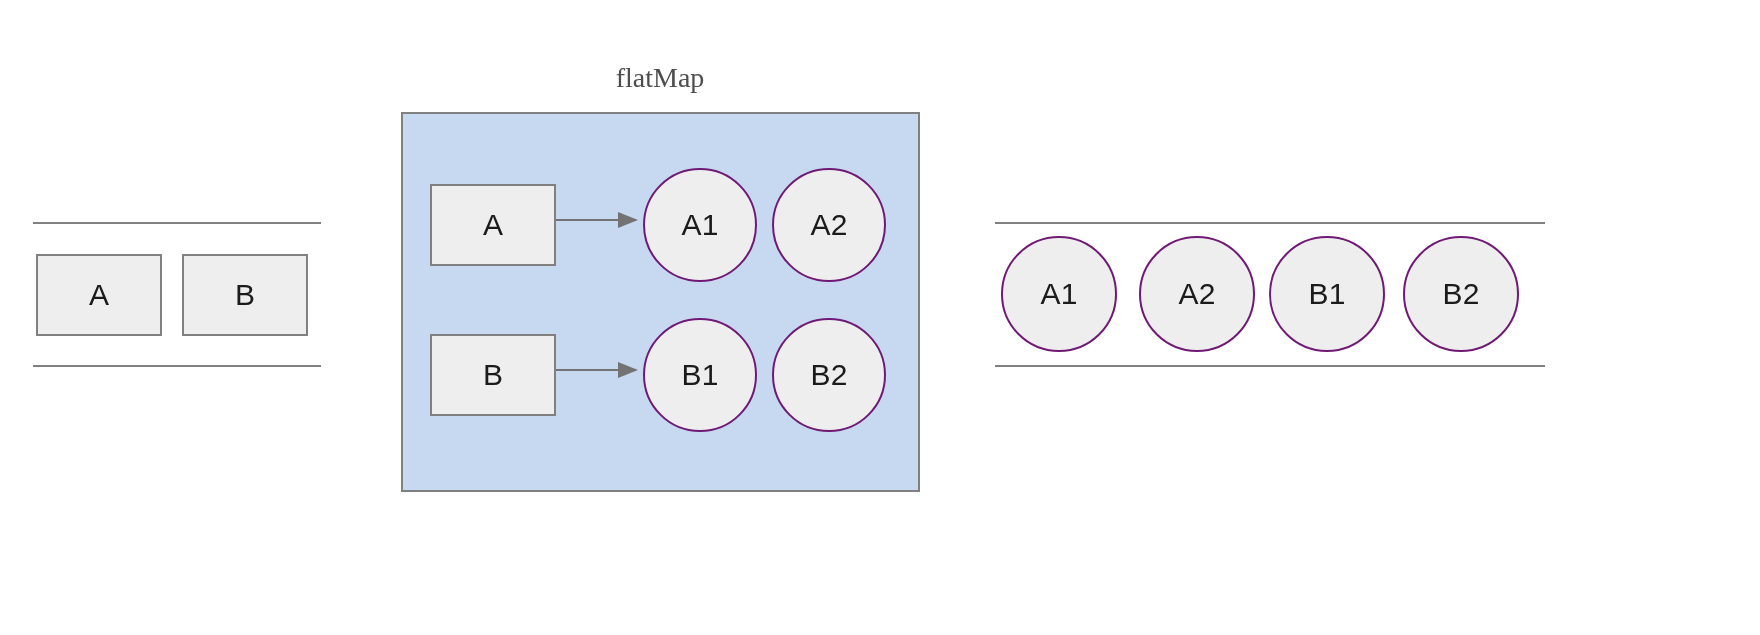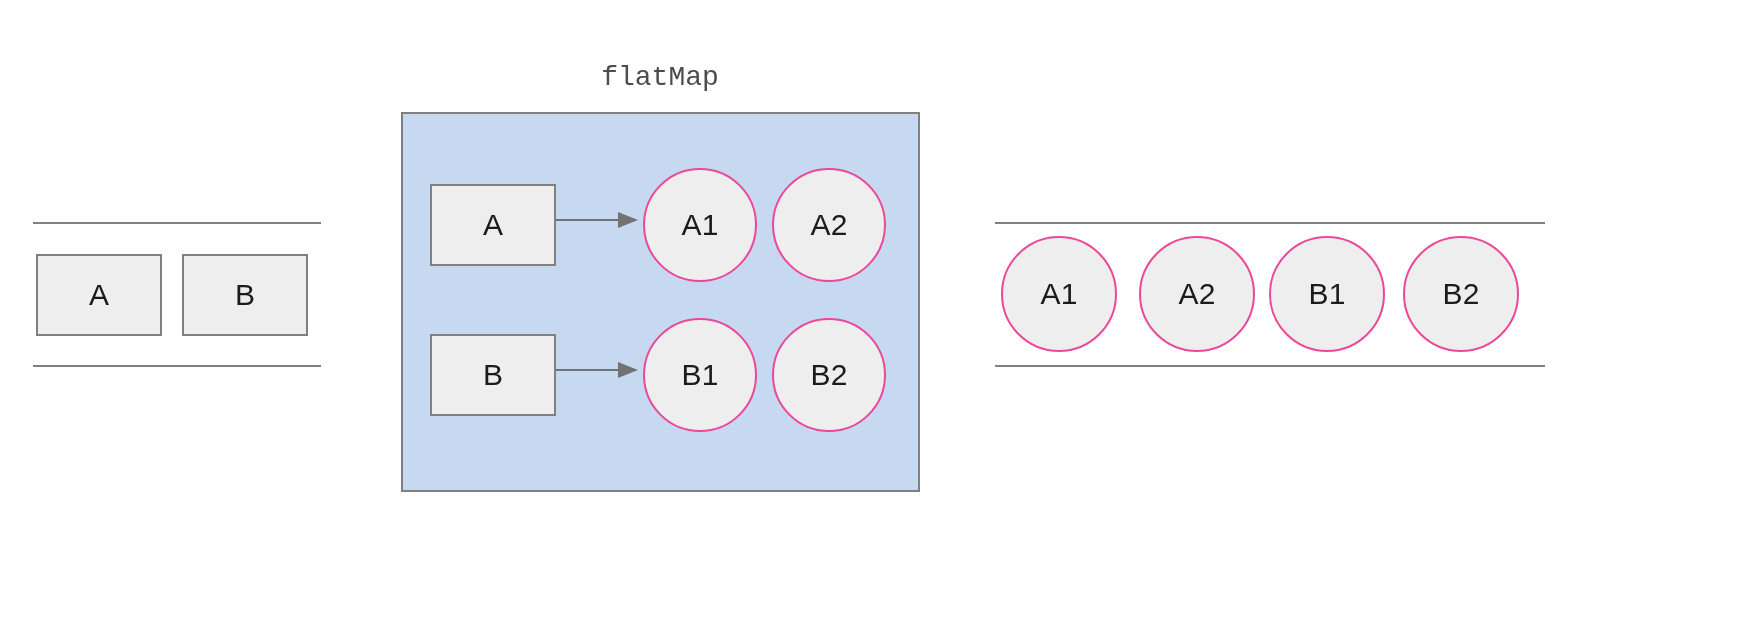--- a/index.html
+++ b/index.html
@@ -31,21 +31,21 @@
     background: #eeeeee;
     border: 2px solid #808080;
     display: flex;
     align-items: center;
     justify-content: center;
     box-sizing: border-box;
   }
   .node-circle {
     position: absolute;
     background: #eeeeee;
-    border: 2px solid #ec4899;
+    border: 2px solid #701a75;
     border-radius: 50%;
     display: flex;
     align-items: center;
     justify-content: center;
     box-sizing: border-box;
   }
   .node-label {
     font-size: 30px;
     color: #1b1b1b;
     line-height: 1;
@@ -63,21 +63,21 @@
   
   #flatmap-group { position: absolute; left: 0; top: 0; }
   #flatmap-title {
     position: absolute;
     left: 400px;
     top: 62px;
     width: 520px;
     text-align: center;
     font-size: 28px;
     color: #4d4d4d;
-    font-family: Liberation Mono, monospace;
+    font-family: Liberation Serif, serif;
   }
   #flatmap-box {
     position: absolute;
     left: 401px;
     top: 112px;
     width: 519px;
     height: 380px;
     background: #c6d9f1;
     border: 2px solid #808080;
     box-sizing: border-box;

